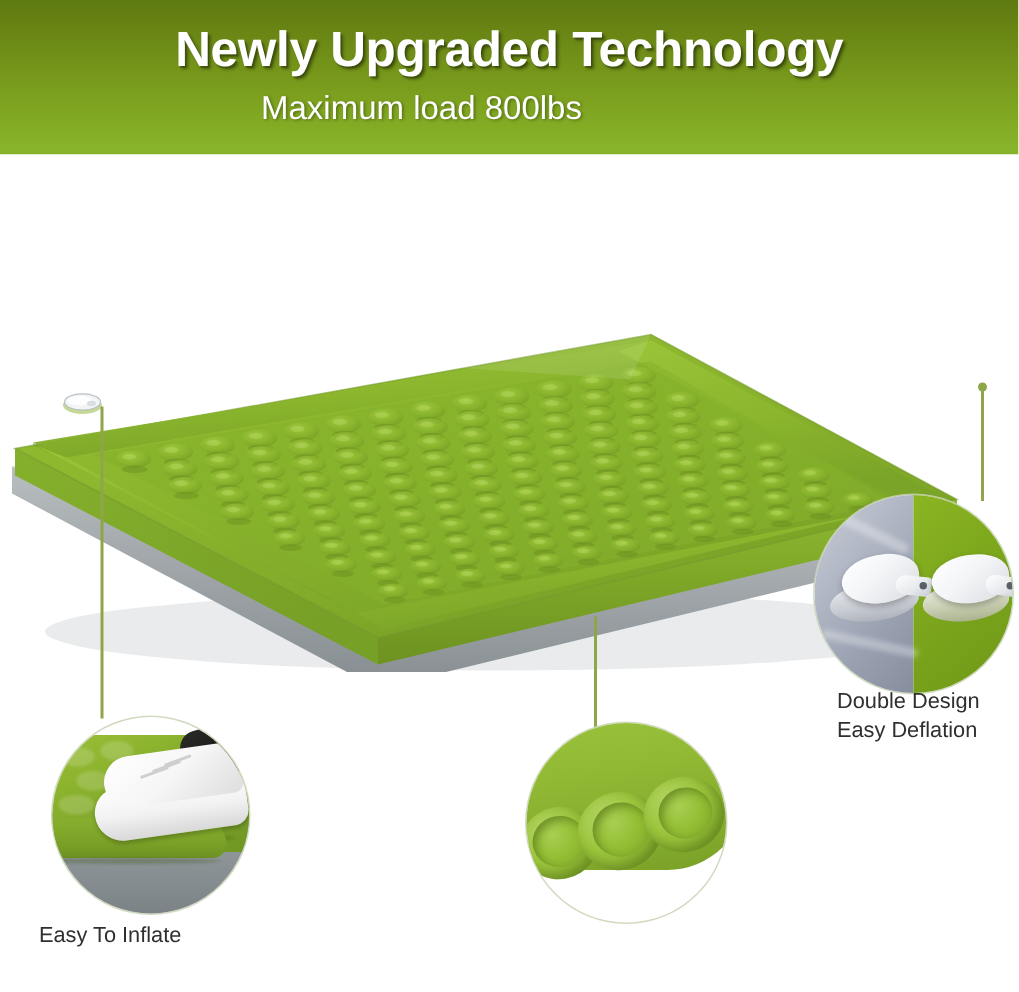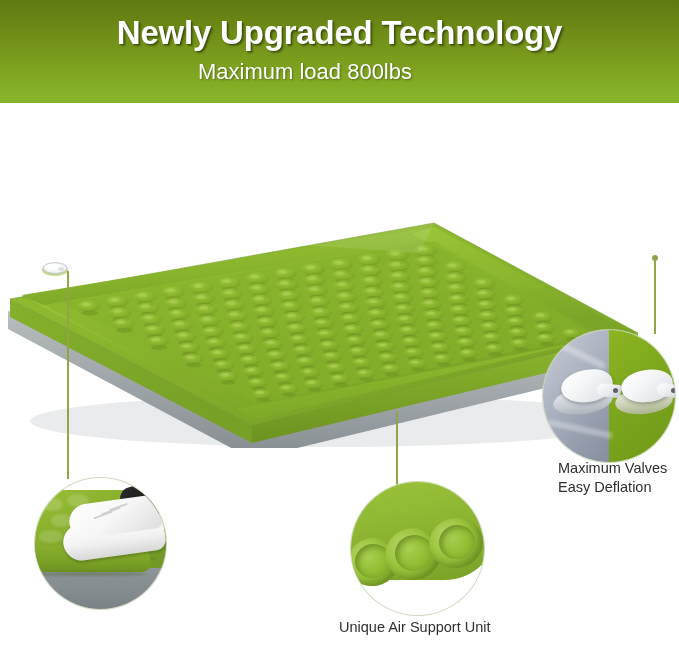--- a/index.html
+++ b/index.html
@@ -42,21 +42,20 @@
     position: absolute;
     left: 0; top: 58px;
     width: 562px;
     text-align: center;
     font-size: 22px;
     font-weight: normal;
     color: #ffffff;
     text-shadow: 1px 1px 2px rgba(40,52,8,0.5);
     line-height: 28px;
     white-space: nowrap;
-    margin-left: 24px;
   }
 
   
   #stage {
     position: absolute;
     left: 0; top: 103px;
     width: 679px;
     height: 558px;
     background: #ffffff;
     overflow: hidden;
@@ -771,38 +770,38 @@
       <div class="fp-tuft" style="left:44px; top:32px; width:22px; height:13px;"></div>
       <div class="fp-tuft" style="left:4px;  top:52px; width:24px; height:13px;"></div>
       <div class="shoe-ankle"></div>
       <div class="shoe-sole"></div>
       <div class="shoe-upper"></div>
       <div class="shoe-lace" style="left:58px; top:36px; width:20px;"></div>
       <div class="shoe-lace" style="left:66px; top:32px; width:20px;"></div>
       <div class="shoe-lace" style="left:74px; top:28px; width:19px;"></div>
     </div>
     <div class="caption" style="left:26px; top:512px;">
+      <span class="l2">Easy To Inflate</span>
     </div>
   </div>
 
   <div class="callout">
     <div class="circle" style="left:351px; top:379px; width:133px; height:133px;">
       <div class="ds-bg"></div>
       <div class="ds-gap" style="left:-6px; top:78px; width:34px; height:16px; transform:rotate(-14deg);"></div>
       <div class="ds-gap" style="left:44px; top:70px; width:30px; height:15px; transform:rotate(-14deg);"></div>
       <div class="ds-gap" style="left:92px; top:60px; width:30px; height:15px; transform:rotate(-14deg);"></div>
       <div class="ds-tube" style="left:-4px; top:56px; width:52px; height:48px; transform:rotate(-12deg);"></div>
       <div class="ds-tube-in" style="left:4px; top:62px; width:36px; height:34px; transform:rotate(-12deg);"></div>
       <div class="ds-tube" style="left:34px; top:46px; width:56px; height:52px; transform:rotate(-12deg);"></div>
       <div class="ds-tube-in" style="left:44px; top:53px; width:38px; height:36px; transform:rotate(-12deg);"></div>
       <div class="ds-tube" style="left:78px; top:36px; width:54px; height:50px; transform:rotate(-12deg);"></div>
       <div class="ds-tube-in" style="left:88px; top:43px; width:36px; height:34px; transform:rotate(-12deg);"></div>
     </div>
     <div class="caption" style="left:339px; top:515px;">
-      <span class="l2">Unique Air Support Unit</span>
     </div>
   </div>
 
   <div class="callout">
     <div class="circle" style="left:543px; top:227px; width:132px; height:132px;">
       <div class="vv-left"></div>
       <div class="vv-right"></div>
       <div class="vv-fold" style="left:-4px; top:18px; width:70px; height:7px; transform:rotate(26deg);"></div>
       <div class="vv-fold" style="left:4px;  top:96px; width:66px; height:6px; transform:rotate(12deg);"></div>
 
@@ -810,18 +809,18 @@
       <div class="valve-cap" style="left:18px; top:40px; width:52px; height:32px; transform:rotate(-10deg);"></div>
       <div class="valve-tab" style="left:54px; top:54px; width:24px; height:13px; transform:rotate(6deg);"></div>
       <div class="valve-hole" style="left:70px; top:58px;"></div>
 
       <div class="valve-ring-g" style="left:72px; top:58px; width:58px; height:26px; transform:rotate(-6deg);"></div>
       <div class="valve-cap" style="left:78px; top:40px; width:52px; height:32px; transform:rotate(-8deg);"></div>
       <div class="valve-tab" style="left:114px; top:54px; width:24px; height:13px; transform:rotate(8deg);"></div>
       <div class="valve-hole" style="left:128px; top:58px;"></div>
     </div>
     <div class="caption" style="left:558px; top:356px;">
-      <span>Maximum Valves</span>
+      <span>Double Design</span>
       <span class="l2">Easy Deflation</span>
     </div>
   </div>
 
 </div>
 
 </body></html>

